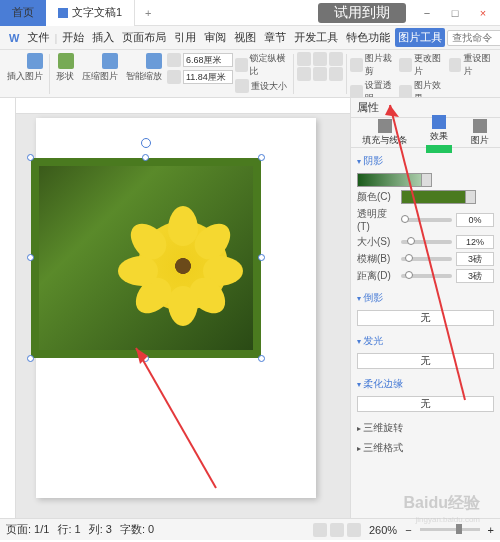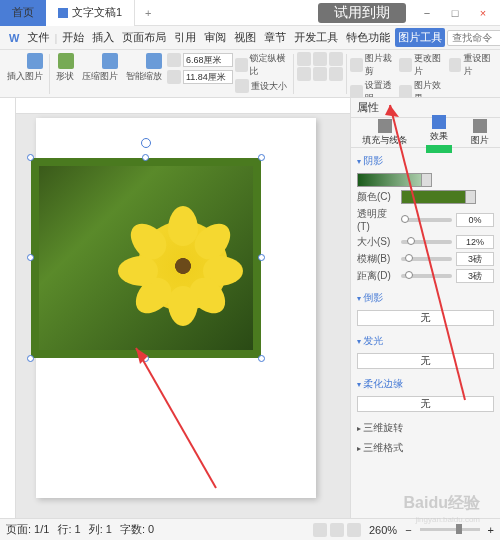--- a/index.html
+++ b/index.html
@@ -313,21 +313,21 @@
 
   <svg class="arrow" style="left:335px;top:90px;width:140px;height:320px">
     <line x1="130" y1="310" x2="55" y2="15" class="arrow-line"></line>
     <polygon points="55,15 64,27 50,25" class="arrow-head"></polygon>
   </svg>
 </div>
 
 <div class="statusbar">
   <span>页面: 1/1</span>
   <span>行: 1</span>
-  <span>列: 1</span>
+  <span>列: 3</span>
   <span>字数: 0</span>
   <span style="flex:1"></span>
   <span style="display:flex;gap:3px">
       <span class="ribbon-sm"></span>
       <span class="ribbon-sm"></span>
       <span class="ribbon-sm"></span>
     </span>
   <span>260%</span>
   <span>−</span>
   <div class="zoom-slider">

